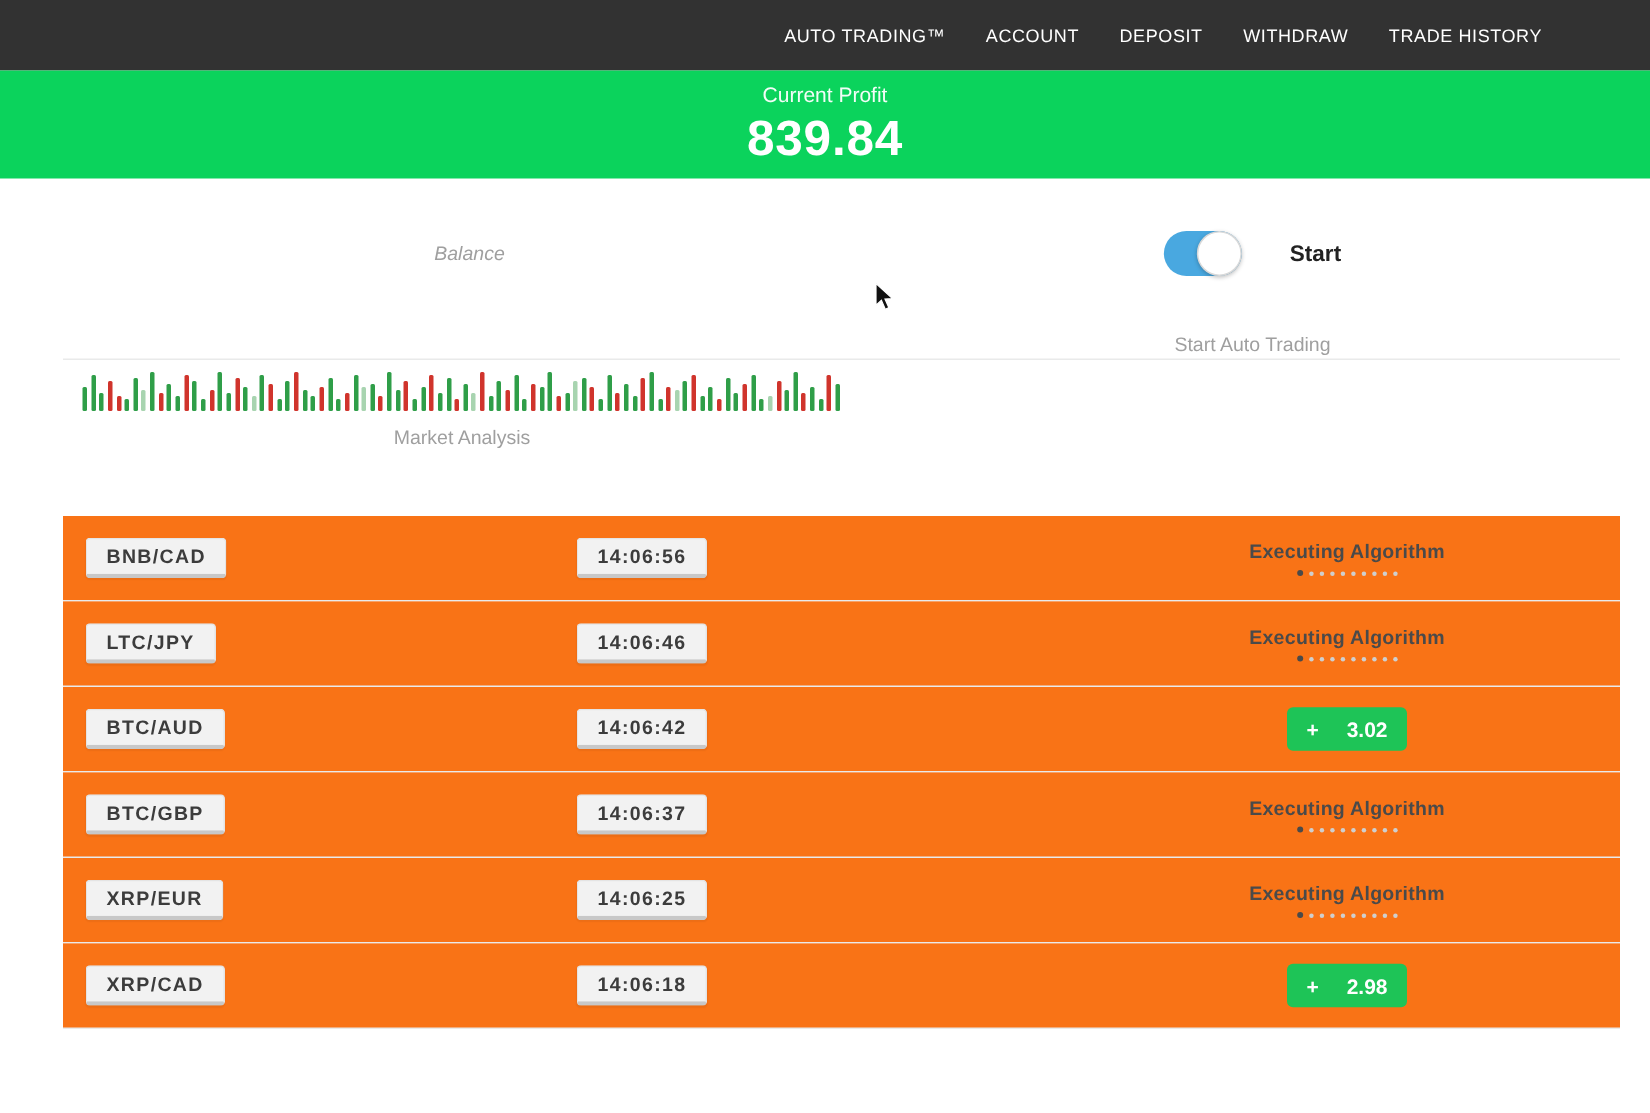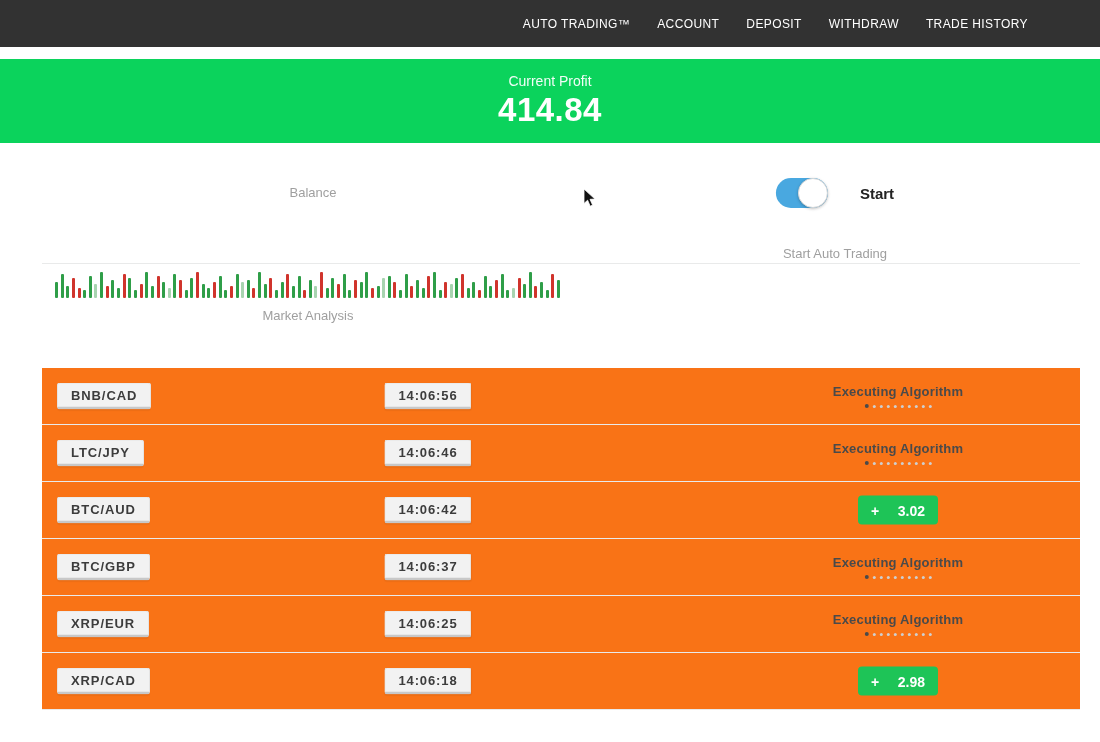--- a/index.html
+++ b/index.html
@@ -17,35 +17,35 @@
     display:flex; align-items:center; justify-content:flex-end;
     gap:27px; padding-right:72px;
   }
   .nav-item {
     color:#ffffff; font-size:12px; font-weight:normal;
     letter-spacing:.4px; cursor:pointer; white-space:nowrap;
   }
 
   
   .banner {
-    height:84px; background:#0bd35c;
-    display:flex; flex-direction:column; align-items:center; justify-content:center;margin-top:12px;
+    height:72px; background:#0bd35c;
+    display:flex; flex-direction:column; align-items:center; justify-content:center;
   }
   .banner-label { color:rgba(255,255,255,.95); font-size:14px; margin-bottom:2px; }
   .banner-value { color:#ffffff; font-size:33px; font-weight:bold; letter-spacing:.5px; }
 
   
   .stats1 { position:relative; height:120px; }
   .stats2 { position:relative; height:104px; }
   .centered-block { position:absolute; transform:translateX(-50%); text-align:center; }
 
   .balance-block { left:313px; top:26px; }
   .balance-value { font-size:42px; font-weight:bold; color:#2e3338; line-height:1; }
   .sub-label { font-size:13px; color:#9f9f9f; }
-  .balance-block .sub-label { margin-top:16px; }
+  .balance-block .sub-label { margin-top:16px;font-style:italic; }
 
   .toggle-block { left:835px; top:35px; }
   .toggle-row { display:flex; align-items:center; justify-content:center; gap:32px; }
   .toggle {
     width:52px; height:30px; border-radius:15px; background:#49a8e0;
     position:relative; cursor:pointer; flex:0 0 auto;
   }
   .toggle-knob {
     position:absolute; right:0px; top:0px; width:30px; height:30px;
     background:#ffffff; border:1px solid #d9d9d9; border-radius:50%;
@@ -102,21 +102,21 @@
 <div class="nav" id="nav">
     <div class="nav-item">AUTO TRADING™</div>
     <div class="nav-item">ACCOUNT</div>
     <div class="nav-item">DEPOSIT</div>
     <div class="nav-item">WITHDRAW</div>
     <div class="nav-item">TRADE HISTORY</div>
   </div>
 
 <div class="banner">
   <div class="banner-label">Current Profit</div>
-  <div class="banner-value">414.84</div>
+  <div class="banner-value">839.84</div>
 </div>
 
 <div class="stats1">
   <div class="centered-block balance-block">
     <div class="sub-label">Balance</div>
   </div>
   <div class="centered-block toggle-block">
     <div class="toggle-row">
       <div class="toggle">
         <div class="toggle-knob"></div>

